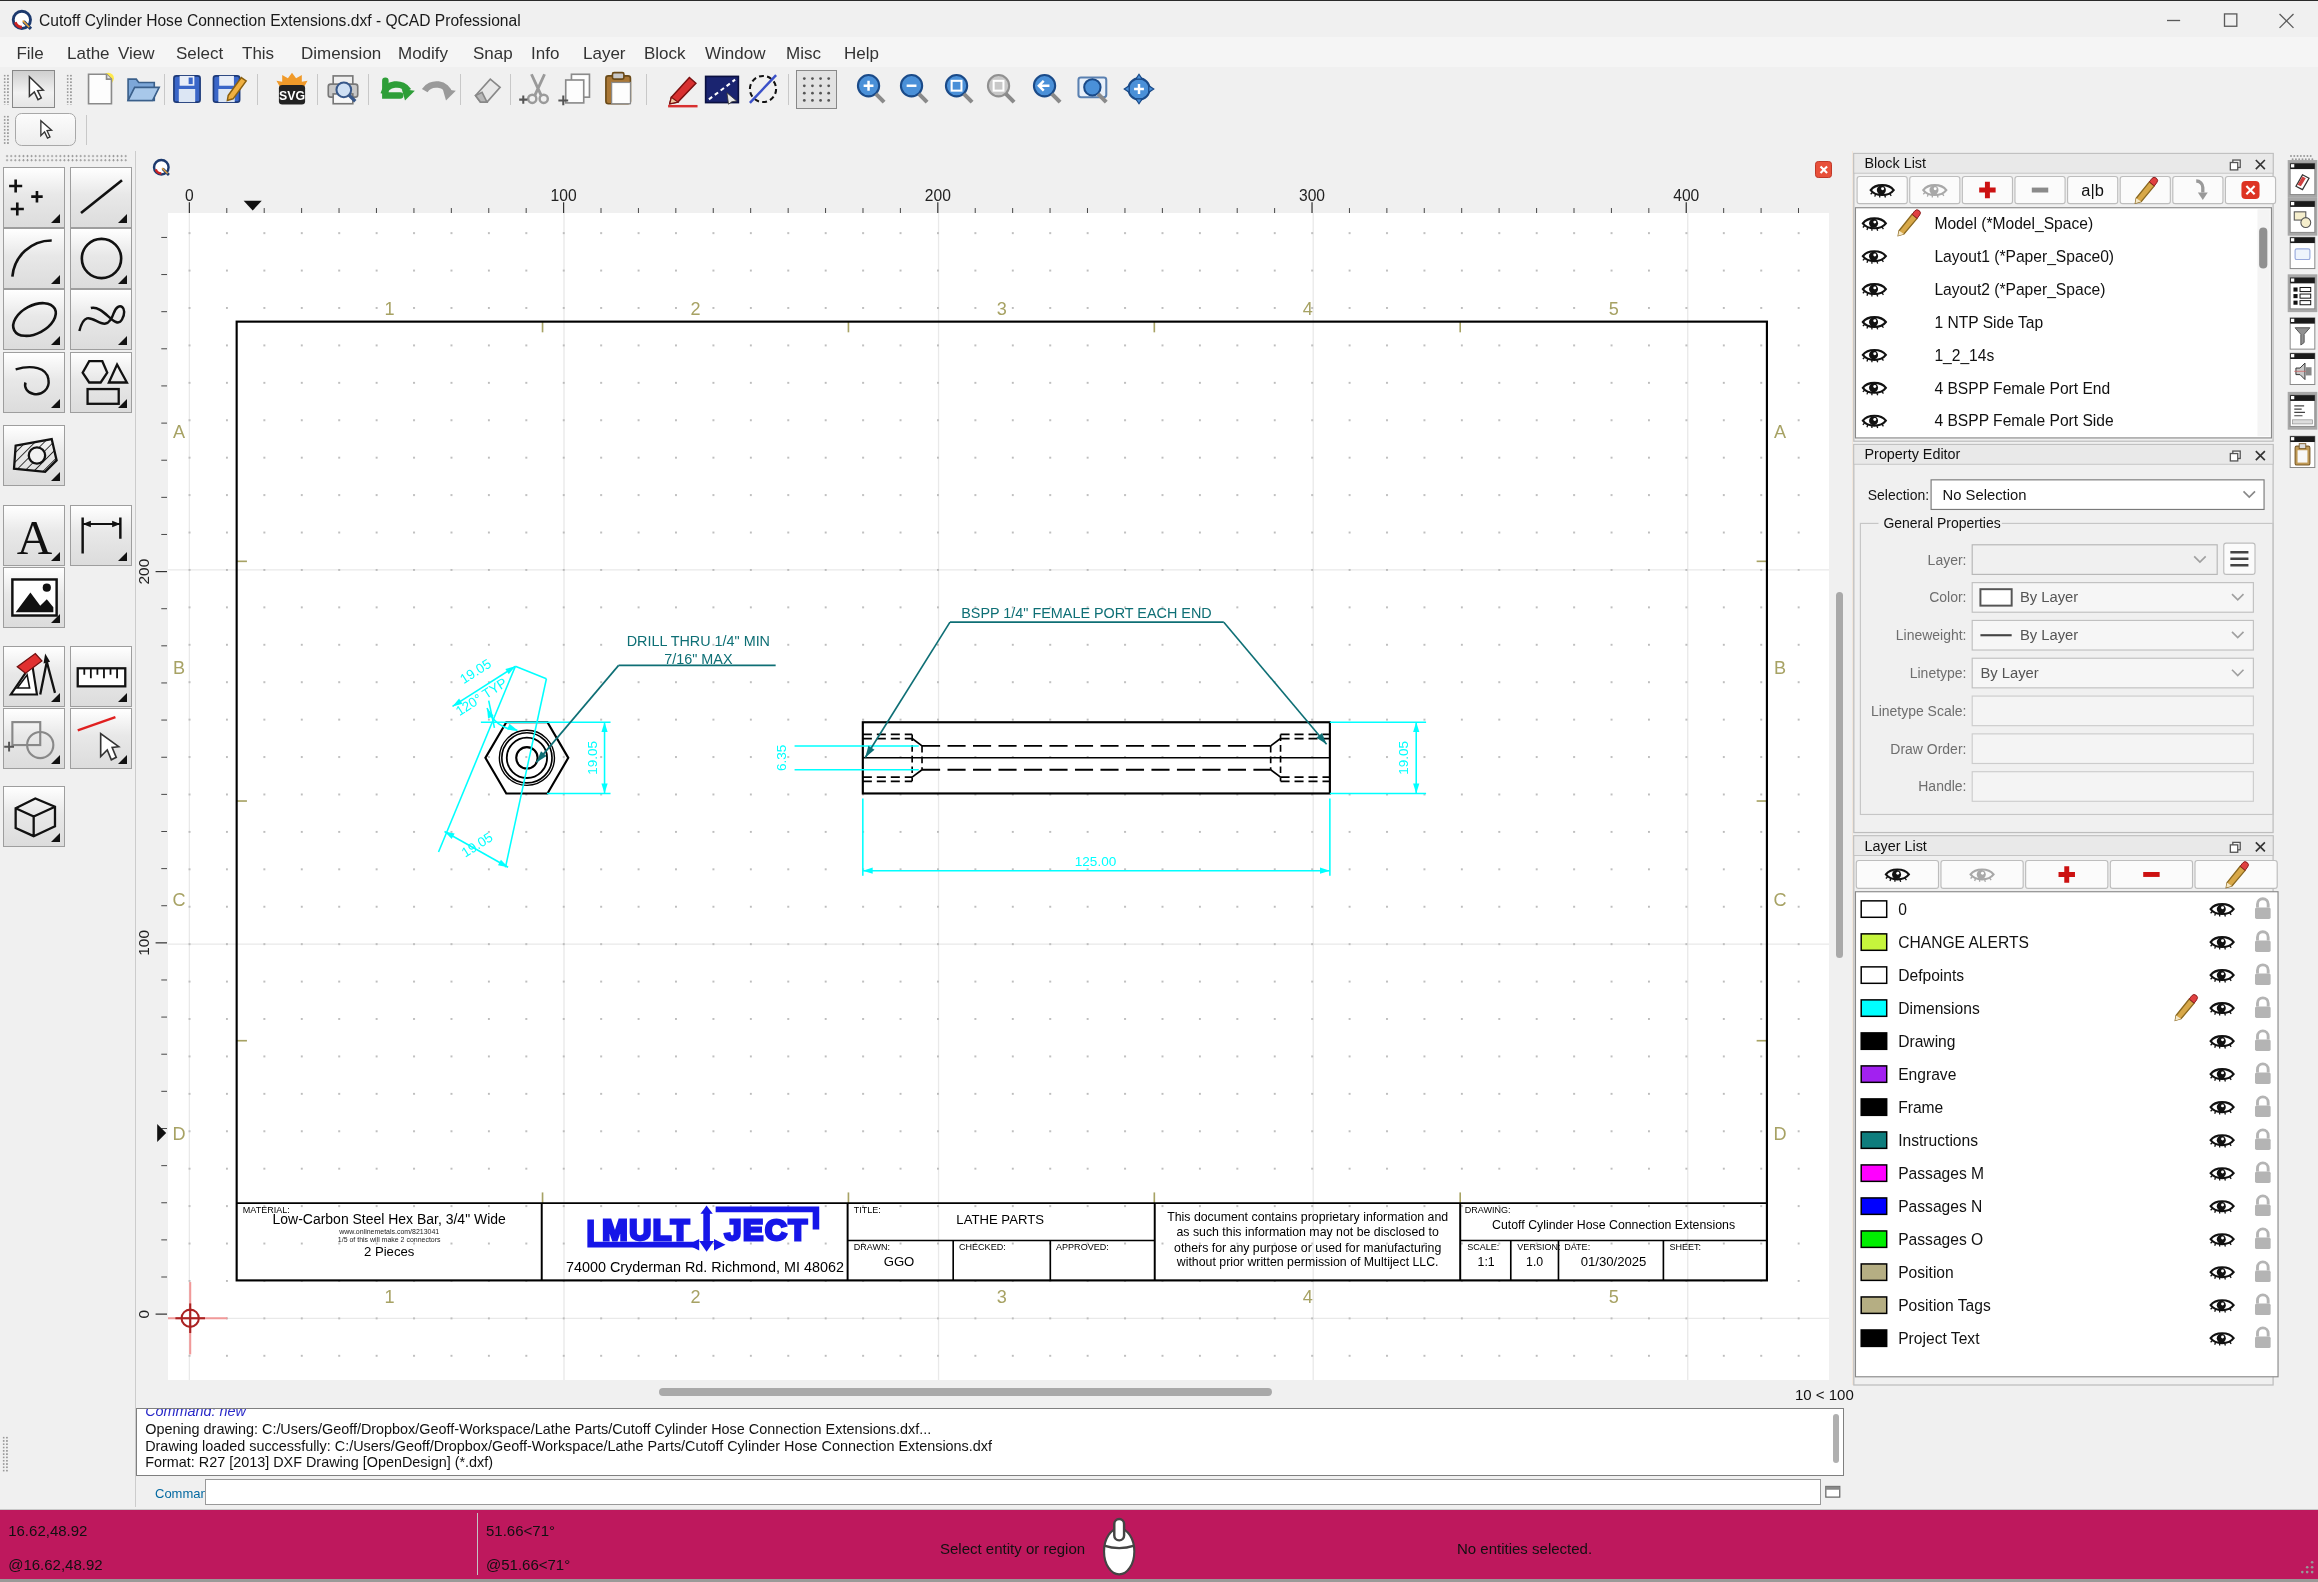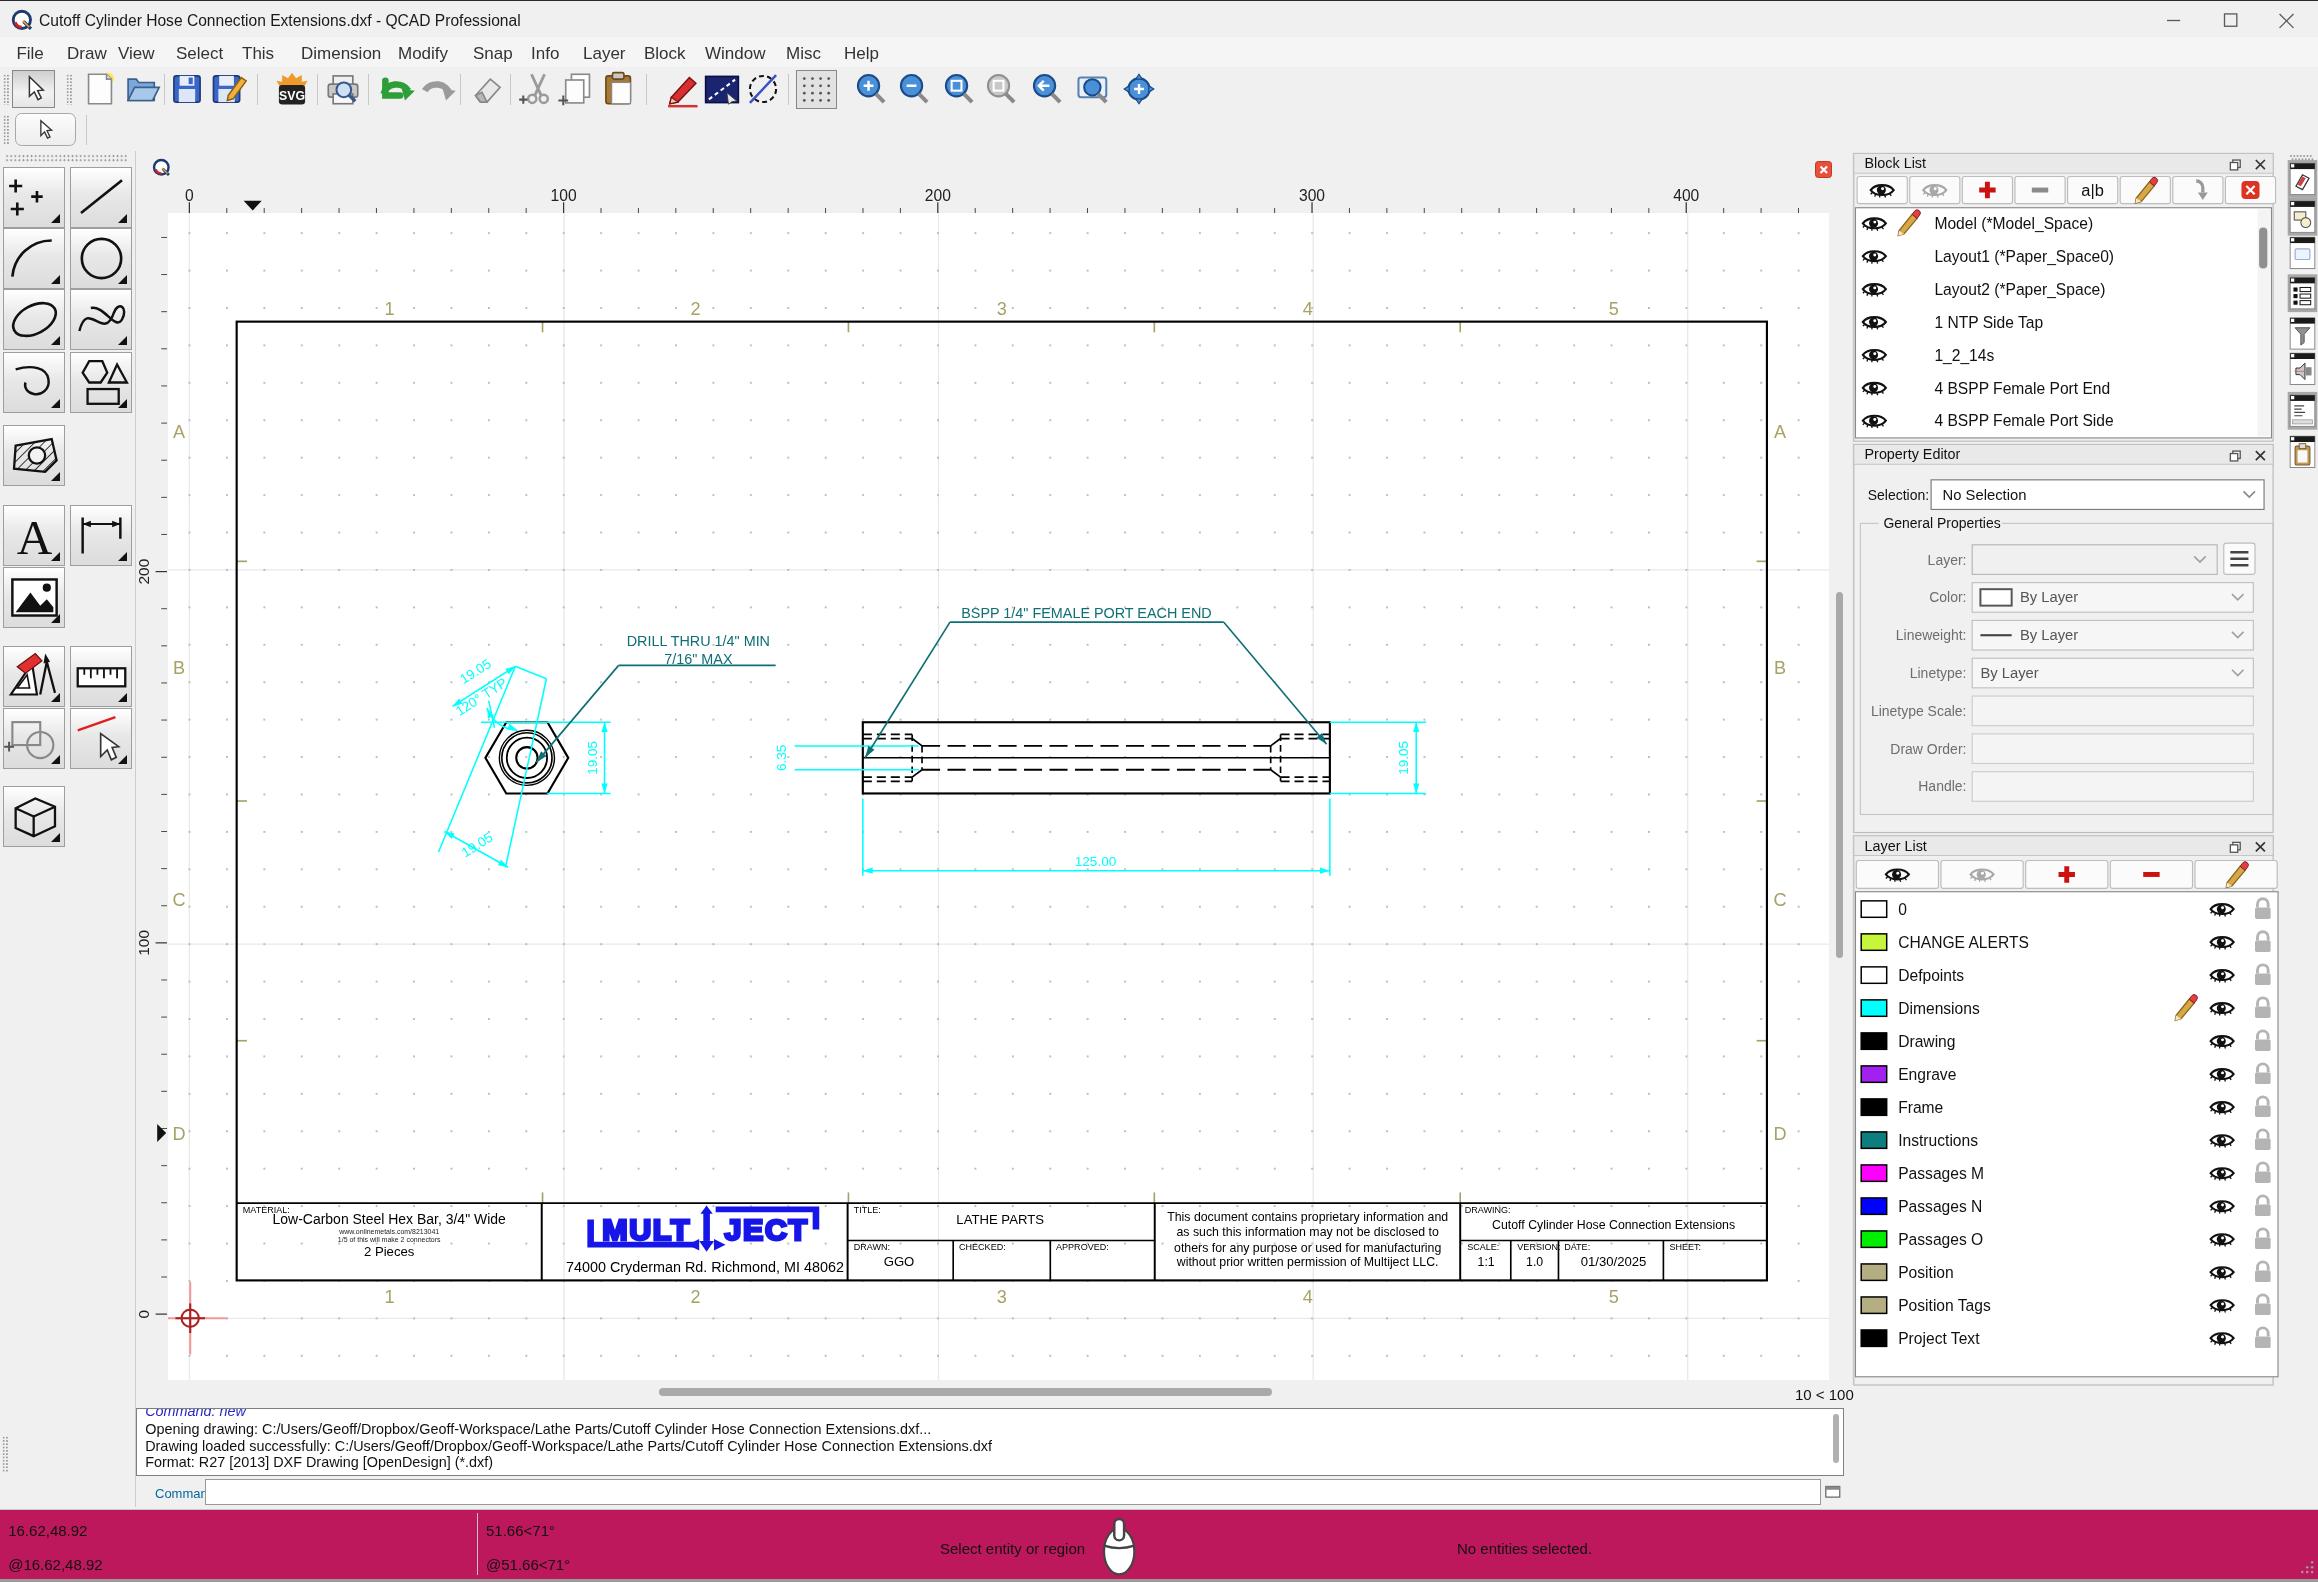--- a/index.html
+++ b/index.html
@@ -22,21 +22,21 @@
 .toolbtn { position:absolute; width:62px; height:61px;
   background:linear-gradient(#ffffff,#e8e8e8 45%,#dcdcdc);
   border:0.8px solid #9e9e9e; }
 .flyout { position:absolute; right:4.1px; bottom:4.1px; width:0; height:0;
   border-left:9px solid transparent; border-bottom:9px solid #111; }
 #tabbar { left:137px; top:150px; width:1717px; height:32px; background:#f0f0f0; }
 #tabtitle { left:137px; top:158px; width:1715px; text-align:center; font-size:15.6px; color:#111; }
 #hruler { left:168px; top:183px; width:1661px; height:30px; background:#f0f0f0; }
 #vruler { left:136px; top:212px; width:31px; height:1167px; background:#f0f0f0; }
 #canvas { left:168px; top:212px; width:1661px; height:1167px; background:#ffffff; overflow:hidden; }
-#rpanels { left:1852px; top:150px; width:441px; height:1234px; background:#f9a8d4; }
+#rpanels { left:1852px; top:150px; width:441px; height:1234px; background:#fdba74; }
 #statusbar { left:0; top:1508px; width:2319px; height:70px; background:#be185d;
   border-top:0.8px solid #c8c8c8; font-size:15px; color:#111; }
 .st { position:absolute; }
 #cmdhist { left:136px; top:1407px; width:1708px; height:68px; background:#ffffff;
   border:0.8px solid #7f7f7f; overflow:hidden; font-size:14.4px; color:#111; }
 #cmdline { left:136px; top:1478px; width:1708px; height:28px; }
 svg { position:absolute; overflow:visible; }
 .icon { position:absolute; }
 </style>
 </head>
@@ -54,21 +54,21 @@
   <svg class="abs" style="left:2162px;top:6.6px" width="148" height="23" viewBox="0 0 180 28">
     <line x1="6" y1="14" x2="22" y2="14" stroke="#5a5a5a" stroke-width="1.6"></line>
     <rect x="76" y="6" width="15" height="15" fill="none" stroke="#5a5a5a" stroke-width="1.6"></rect>
     <line x1="143" y1="6" x2="160" y2="23" stroke="#5a5a5a" stroke-width="1.6"></line>
     <line x1="160" y1="6" x2="143" y2="23" stroke="#5a5a5a" stroke-width="1.6"></line>
   </svg>
 </div>
 
 <div class="abs" id="menubar">
   <span class="menu" style="left:16.4px">File</span>
-  <span class="menu" style="left:67px">Draw</span>
+  <span class="menu" style="left:67px">Lathe</span>
   <span class="menu" style="left:118px">View</span>
   <span class="menu" style="left:176px">Select</span>
   <span class="menu" style="left:242px">This</span>
   <span class="menu" style="left:301px">Dimension</span>
   <span class="menu" style="left:398px">Modify</span>
   <span class="menu" style="left:473px">Snap</span>
   <span class="menu" style="left:531px">Info</span>
   <span class="menu" style="left:583px">Layer</span>
   <span class="menu" style="left:644px">Block</span>
   <span class="menu" style="left:705px">Window</span>

